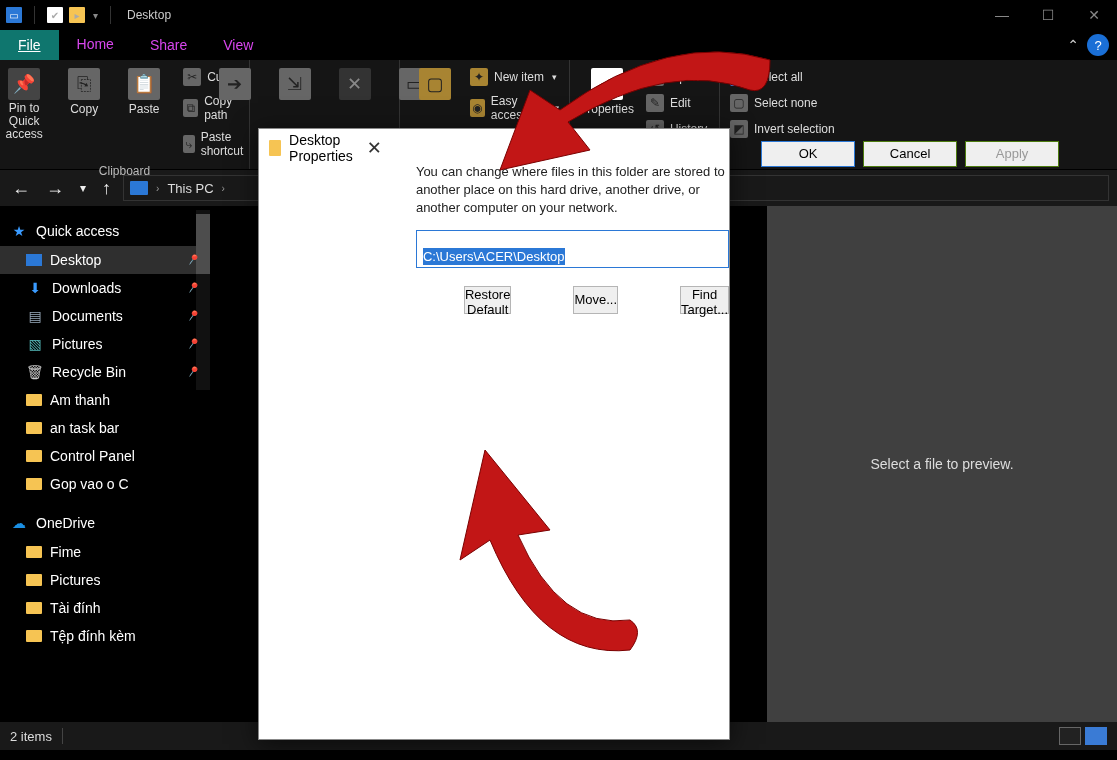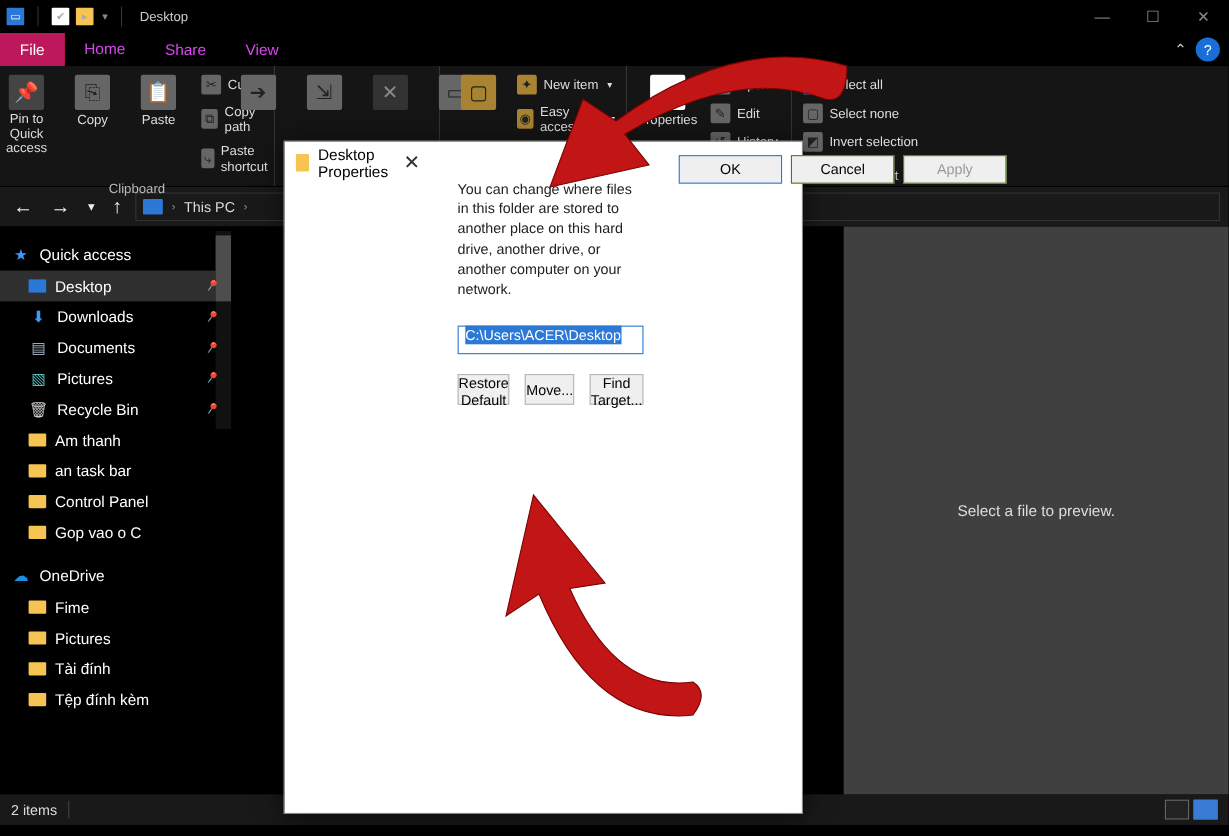--- a/index.html
+++ b/index.html
@@ -9,21 +9,21 @@
 .titlebar { height:30px; background:#000; display:flex; align-items:center; color:#aaa; font-size:12px; }
 .titlebar .qat { display:flex; align-items:center; gap:6px; padding:0 6px; }
 .titlebar .qat-icon { width:16px; height:16px; display:flex; align-items:center; justify-content:center; background:#ffe79e; border-radius:1px; font-size:10px; }
 .titlebar .divider { width:1px; height:18px; background:#333; margin:0 6px; }
 .titlebar .title { margin-left:4px; color:#ccc; }
 .titlebar .winbtns { margin-left:auto; display:flex; }
 .titlebar .winbtn { width:46px; height:30px; display:flex; align-items:center; justify-content:center; color:#888; font-size:14px; }
 
 
 .menubar { height:30px; background:#000; display:flex; align-items:stretch; color:#fff; font-size:14px; }
-.menubar .file { background:#be185d; color:#fff; padding:0 18px; display:flex; align-items:center; }
+.menubar .file { background:#0f766e; color:#fff; padding:0 18px; display:flex; align-items:center;text-decoration:underline; }
 .menubar .tab { padding:0 18px; display:flex; align-items:center; color:#d946ef; }
 .menubar .tab.active { border-bottom:2px solid transparent; }
 .menubar .spacer { flex:1; }
 .menubar .help { width:22px; height:22px; border-radius:50%; background:#1a6fd6; color:#fff; display:flex; align-items:center; justify-content:center; font-size:13px; margin-right:8px; align-self:center; }
 .menubar .caret { margin-right:8px; color:#ccc; align-self:center; font-size:14px; }
 
 
 .ribbon { height:110px; background:#151515; display:flex; color:#ddd; font-size:12px; border-bottom:1px solid #000; }
 .rgroup { border-right:1px solid #333; padding:6px 10px 2px 10px; display:flex; flex-direction:column; align-items:center; position:relative; }
 .rgroup .label { font-size:12px; color:#bbb; margin-top:auto; padding-top:4px; }
@@ -67,24 +67,24 @@
 .dlg-title { height:38px; display:flex; align-items:center; padding:0 10px; font-size:14px; }
 .dlg-title .icn { width:20px; height:16px; background:#f6c453; border-radius:1px; margin-right:8px; display:inline-block; }
 .dlg-title .close { margin-left:auto; font-size:18px; color:#333; cursor:pointer; padding:0 6px; }
 .tabs { display:flex; border-bottom:1px solid #ccc; padding:0 10px; font-size:13px; height:28px; }
 .tabs .tab { padding:4px 12px; border:1px solid transparent; border-bottom:none; position:relative; top:1px; background:#fff; color:#222; }
 .tabs .tab.active { border-color:#ccc; border-bottom:1px solid #fff; background:#fff; }
 .dlg-body { flex:1; padding:14px 18px; font-size:13px; color:#222; }
 .dlg-body .row1 { display:flex; gap:12px; align-items:flex-start; }
 .desk-icon { width:40px; height:32px; background:linear-gradient(180deg,#24a0ed,#0560c2); border-radius:2px; flex-shrink:0; }
 .dlg-body p { line-height:1.4; }
-.path-input { width:100%; margin-top:24px; height:26px; border:1px solid #2b78d6; padding:0 6px; font-size:13px; }
+.path-input { width:100%; margin-top:12px; height:26px; border:1px solid #2b78d6; padding:18px 6px; font-size:13px; }
 .path-input .sel { background:#2b78d6; color:#fff; padding:1px 0; }
 .btnrow { display:flex; gap:14px; margin-top:18px; }
-.btnrow button { flex:1; height:28px; background:#efefef; border:1px solid #b5b5b5; font-size:13px; color:#000; cursor:pointer; }
+.btnrow button { flex:1; height:28px; background:#efefef; border:1px solid #b5b5b5; font-size:13px; color:#000; cursor:pointer;margin-left:48px; }
 .dlg-footer { height:48px; display:flex; align-items:center; justify-content:flex-end; gap:8px; padding:0 14px; border-top:1px solid transparent; }
 .dlg-footer button { width:94px; height:26px; background:#efefef; border:1px solid #4d7c0f; font-size:13px; cursor:pointer; }
 .dlg-footer button.ok { border:1px solid #2b78d6; }
 .dlg-footer button.apply { color:#999; }
 
 
 .arrow { position:absolute; pointer-events:none; }
 .arrow svg path { fill:#c21616; stroke:#7a0000; stroke-width:1; }
 </style>
 </head>

